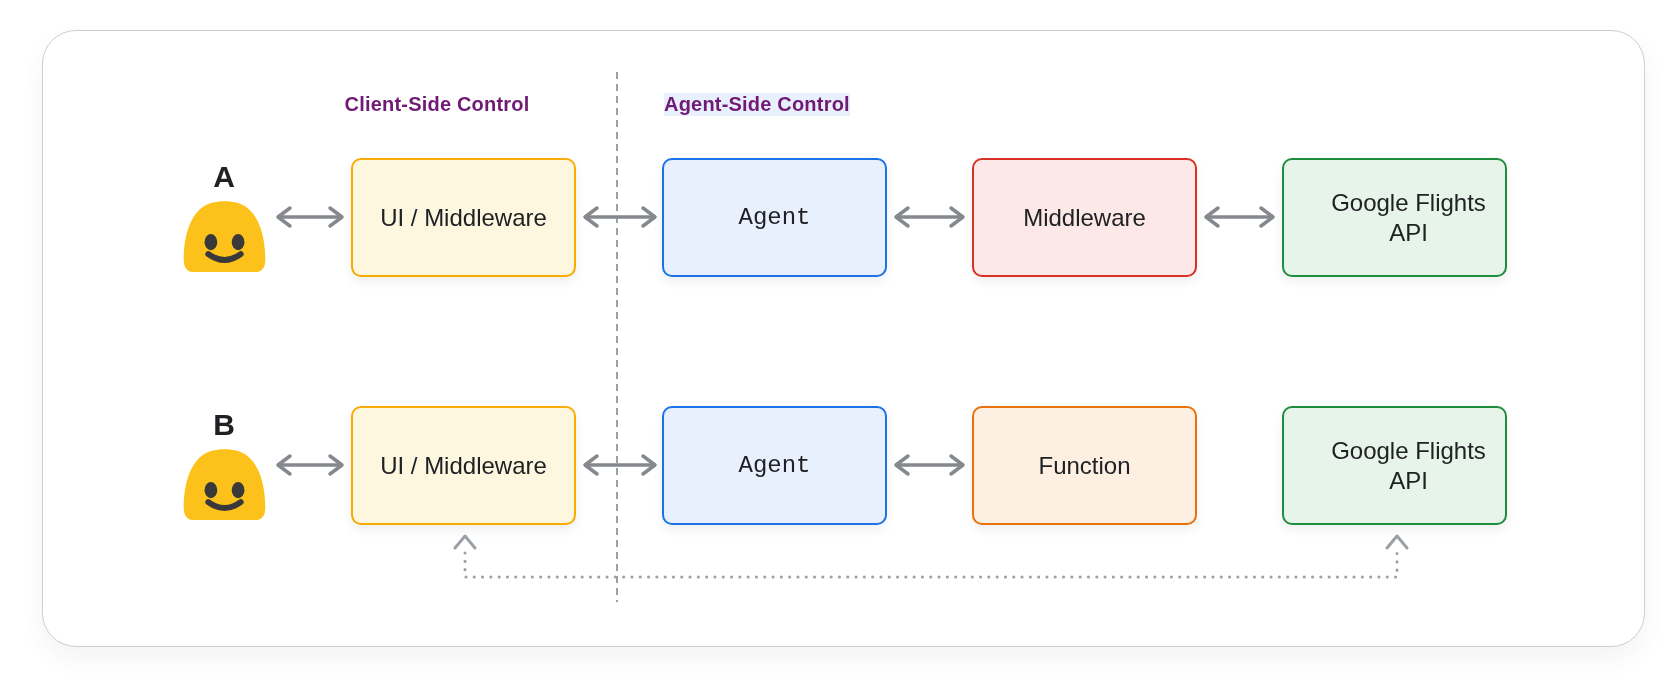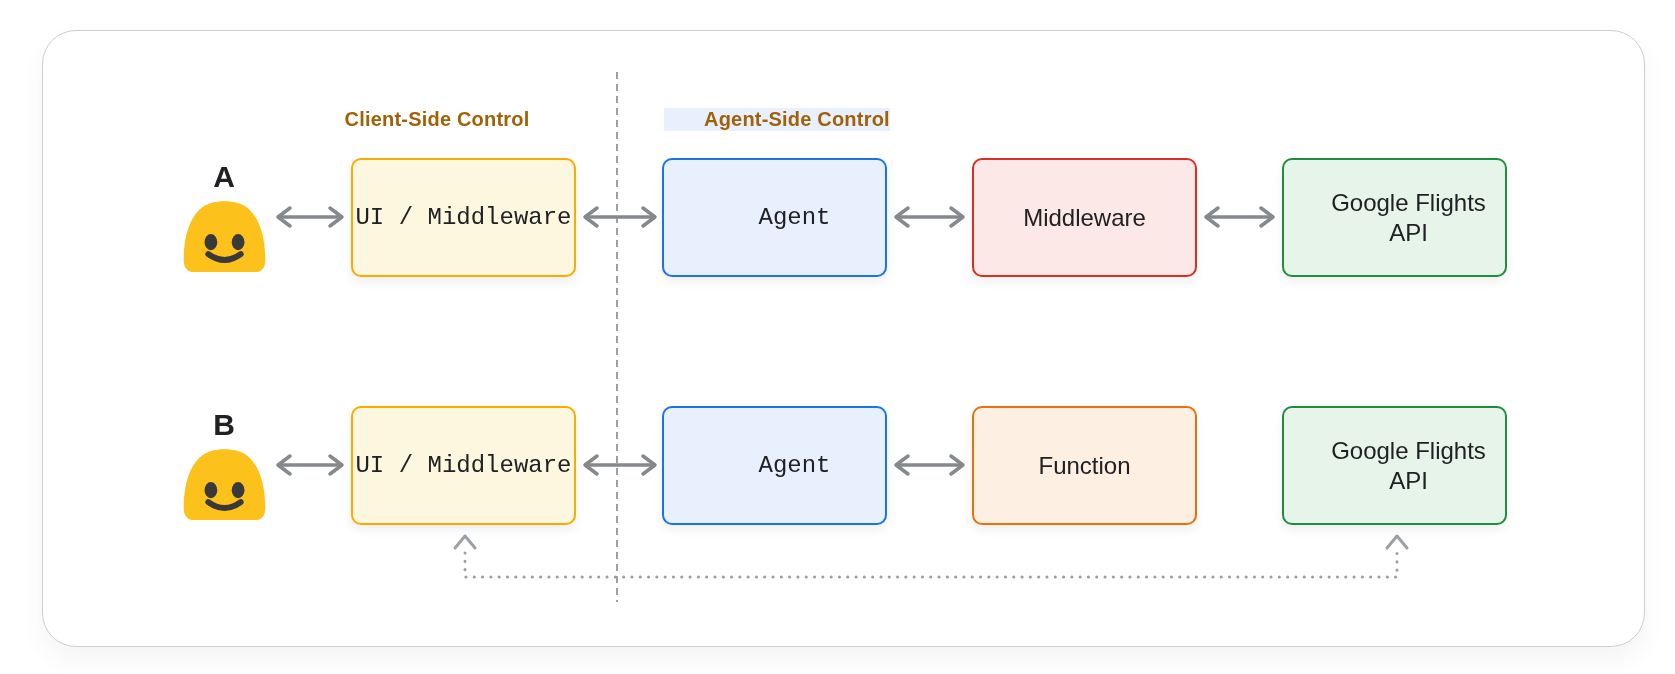--- a/index.html
+++ b/index.html
@@ -7,34 +7,34 @@
     position:relative;width:1675px;height:674px;background:#ffffff;overflow:hidden;
     font-family:"Liberation Sans",sans-serif;color:#202124;
   }
   .card{
     position:absolute;left:42px;top:30px;width:1601px;height:615px;
     background:#ffffff;border:1.5px solid #cdced0;border-radius:34px;
     box-shadow:0 12px 24px rgba(60,64,67,.06);
   }
   .overlay{position:absolute;left:0;top:0;width:1675px;height:674px;pointer-events:none;}
   .section-label{
-    position:absolute;top:108px;font-size:20px;font-weight:600;color:#a16207;letter-spacing:.2px;
+    position:absolute;top:93px;font-size:20px;font-weight:600;color:#701a75;letter-spacing:.2px;
   }
   .section-label.client{left:287px;width:300px;text-align:center;}
   .section-label.agent{left:664px;}
   .node{
     position:absolute;width:225px;height:119px;border-radius:10px;border:2.5px solid;
     display:flex;flex-direction:column;align-items:center;justify-content:center;
     box-sizing:border-box;box-shadow:0 5px 10px rgba(60,64,67,.08);
     font-size:24px;font-weight:500;text-align:center;line-height:1.22;
   }
   .rowA{top:158px;} .rowB{top:406px;}
-  .c1{left:351px;font-family:Liberation Mono, monospace;} .c2{left:662px;font-family:Liberation Mono, monospace;} .c3{left:972px;} .c4{left:1282px;}
+  .c1{left:351px;} .c2{left:662px;font-family:Liberation Mono, monospace;} .c3{left:972px;} .c4{left:1282px;}
   .ui  {background:#fef7e0;border-color:#f9ab00;}
-  .agent{background:#e8f0fe;border-color:#1a73e8;padding-left:40px;}
+  .agent{background:#e8f0fe;border-color:#1a73e8;}
   .ext {background:#fce8e6;border-color:#d93025;}
   .fn  {background:#feefe3;border-color:#e8710a;justify-content:center;}
   .api {background:#e6f4ea;border-color:#1e8e3e;padding-left:28px;}
   .user-letter{
     position:absolute;left:184px;width:80px;text-align:center;
     font-size:30px;font-weight:700;color:#202124;
   }
   .user-letter.a{top:160px;} .user-letter.b{top:408px;}
   .emoji{position:absolute;left:182px;width:85px;height:75px;}
   .emoji.a{top:197px;} .emoji.b{top:445px;}

